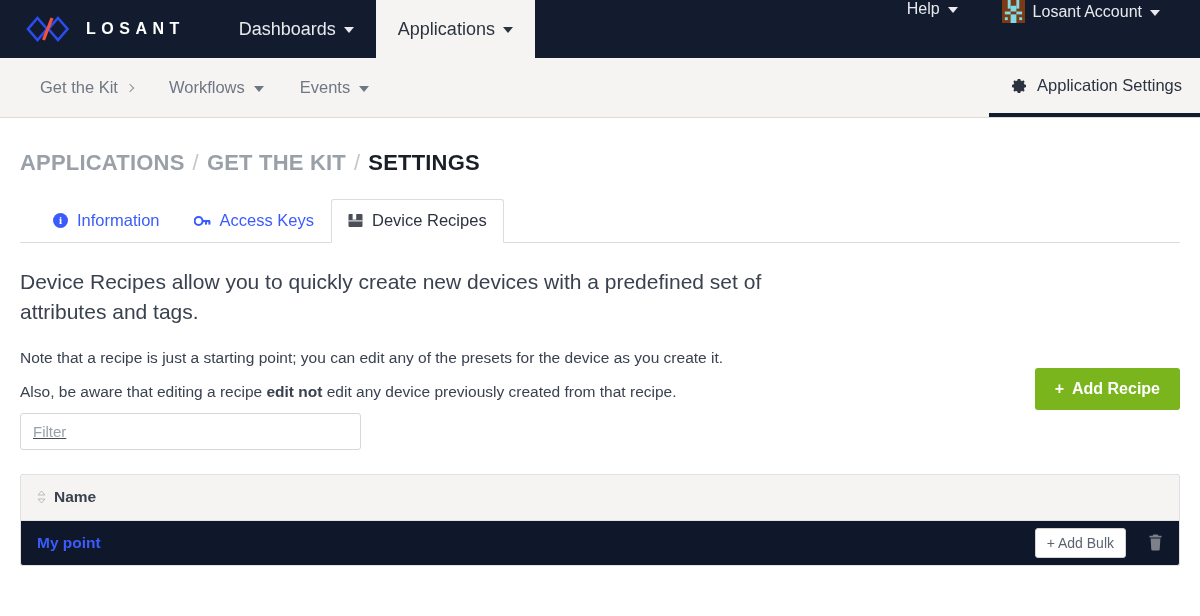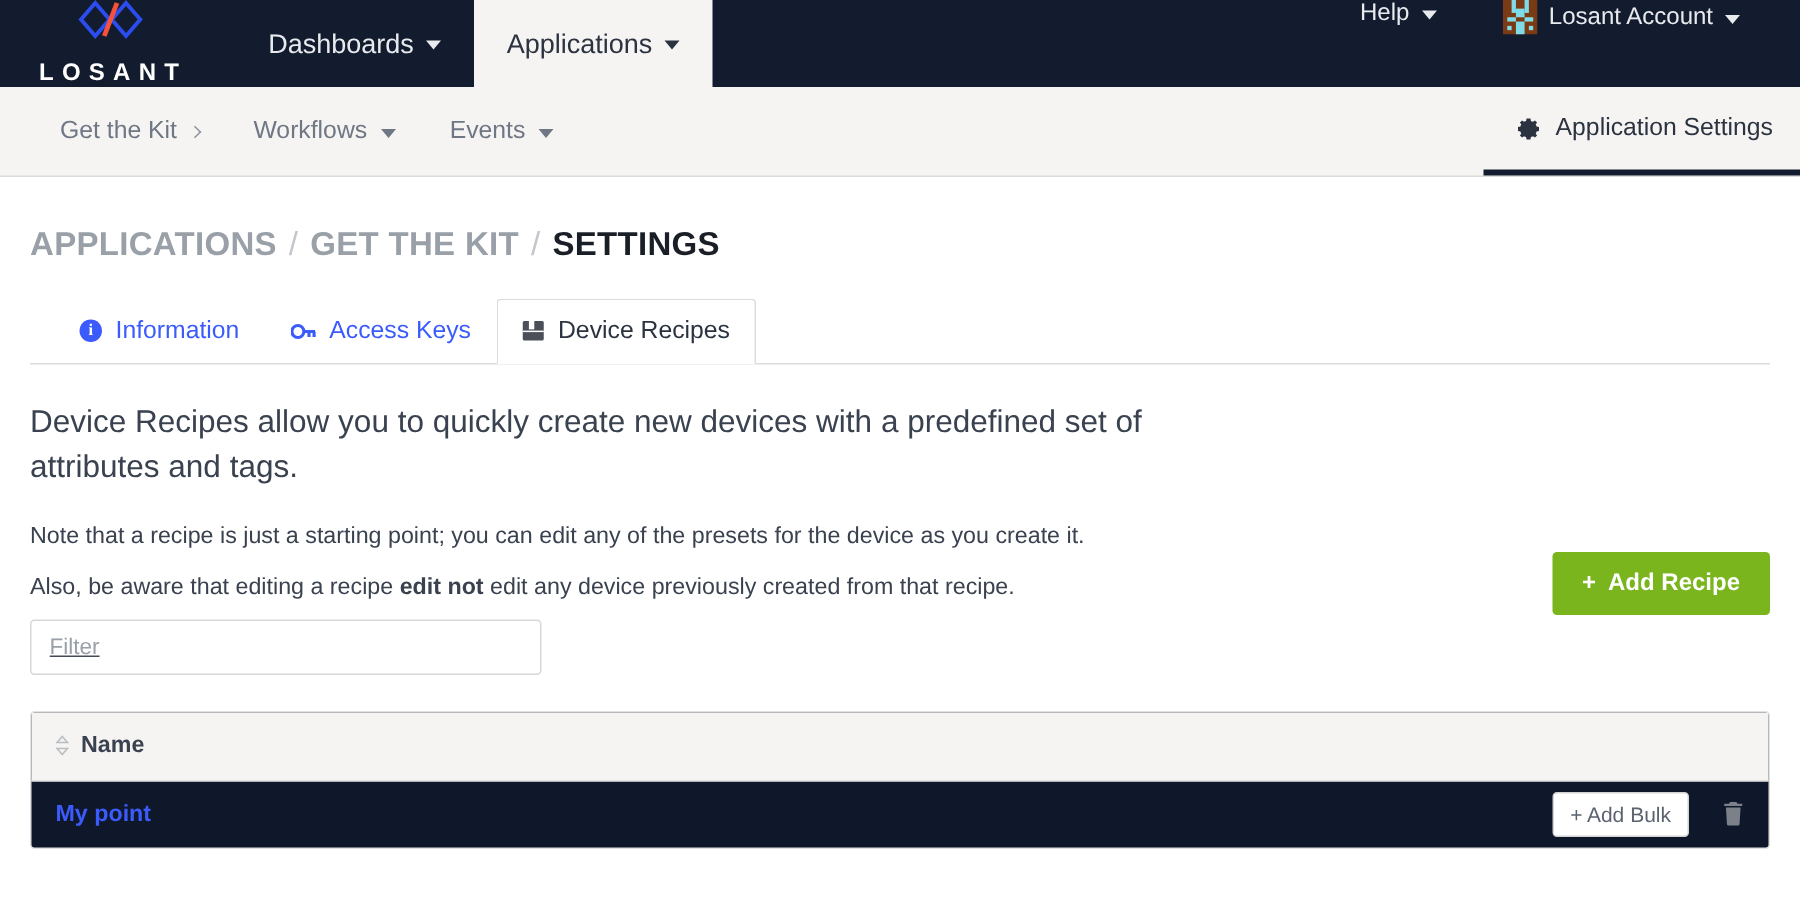--- a/index.html
+++ b/index.html
@@ -13,21 +13,20 @@
   
   .topnav {
     height: 58px; background: #121c2e;
     display: flex; align-items: stretch;
     position: relative;
   }
   .brand {
     display: flex; align-items: center;
     padding: 0 0 0 26px; gap: 14px;
     height: 58px;
-    flex-direction: column;
   }
   .brand-mark { width: 46px; height: 26px; display: block; }
   .brand-text {
     color: #ffffff; font-size: 16px; font-weight: bold;
     letter-spacing: 5.5px;
   }
   .topnav-items { display: flex; align-items: stretch; margin-left: 32px; }
   .topnav-item {
     display: flex; align-items: center; gap: 8px;
     padding: 0 22px; color: #e8eaee;

